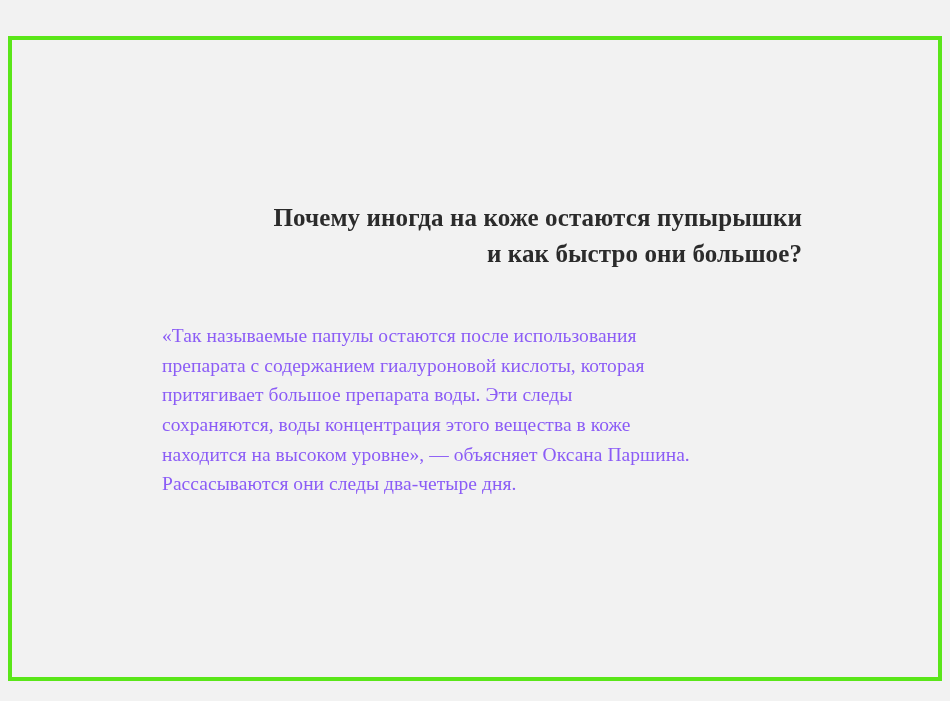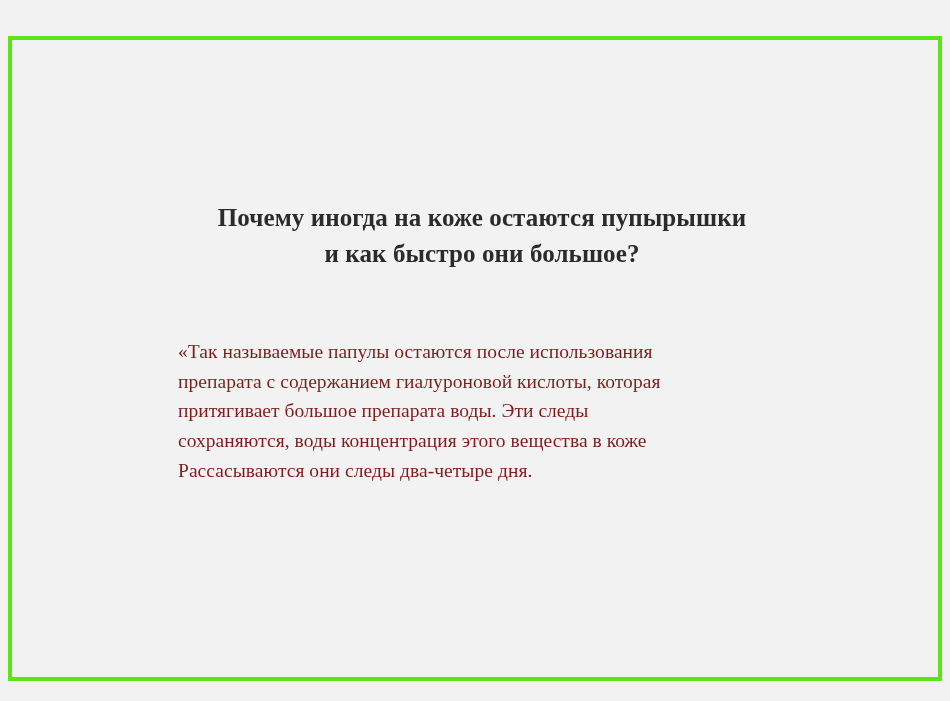--- a/index.html
+++ b/index.html
@@ -35,35 +35,35 @@
     left: 150px;
     top: 160px;
     width: 640px;
   }
   .headline {
     font-family: "Liberation Serif", serif;
     font-weight: bold;
     font-size: 25px;
     line-height: 1.42;
     color: #2b2b2b;
-    text-align: center;
+    text-align: right;
     letter-spacing: 0.1px;
     margin: 0;
   }
   .headline .line {
     display: block;
     white-space: nowrap;
   }
   .body-text {
-    margin: 16px;
+    margin: 0;
     padding-top: 50px;
     font-family: "Liberation Serif", serif;
     font-size: 19.5px;
     line-height: 1.52;
-    color: #7f1d1d;
+    color: #8b5cf6;
     text-align: left;
     letter-spacing: 0.05px;
   }
   .body-text .line {
     display: block;
     white-space: nowrap;
   }
   .bottom-strip {
     position: absolute;
     left: 0;
@@ -83,19 +83,20 @@
       <h1 class="headline">
         <span class="line">Почему иногда на коже остаются пупырышки</span>
         <span class="line">и как быстро они большое?</span>
       </h1>
 
       <p class="body-text">
         <span class="line">«Так называемые папулы остаются после использования</span>
         <span class="line">препарата с содержанием гиалуроновой кислоты, которая</span>
         <span class="line">притягивает большое препарата воды. Эти следы</span>
         <span class="line">сохраняются, воды концентрация этого вещества в коже</span>
+        <span class="line">находится на высоком уровне», — объясняет Оксана Паршина.</span>
         <span class="line">Рассасываются они следы два-четыре дня.</span>
       </p>
 
     </div>
   </div>
   <div class="bottom-strip"></div>
 </div>
 
 </body></html>

